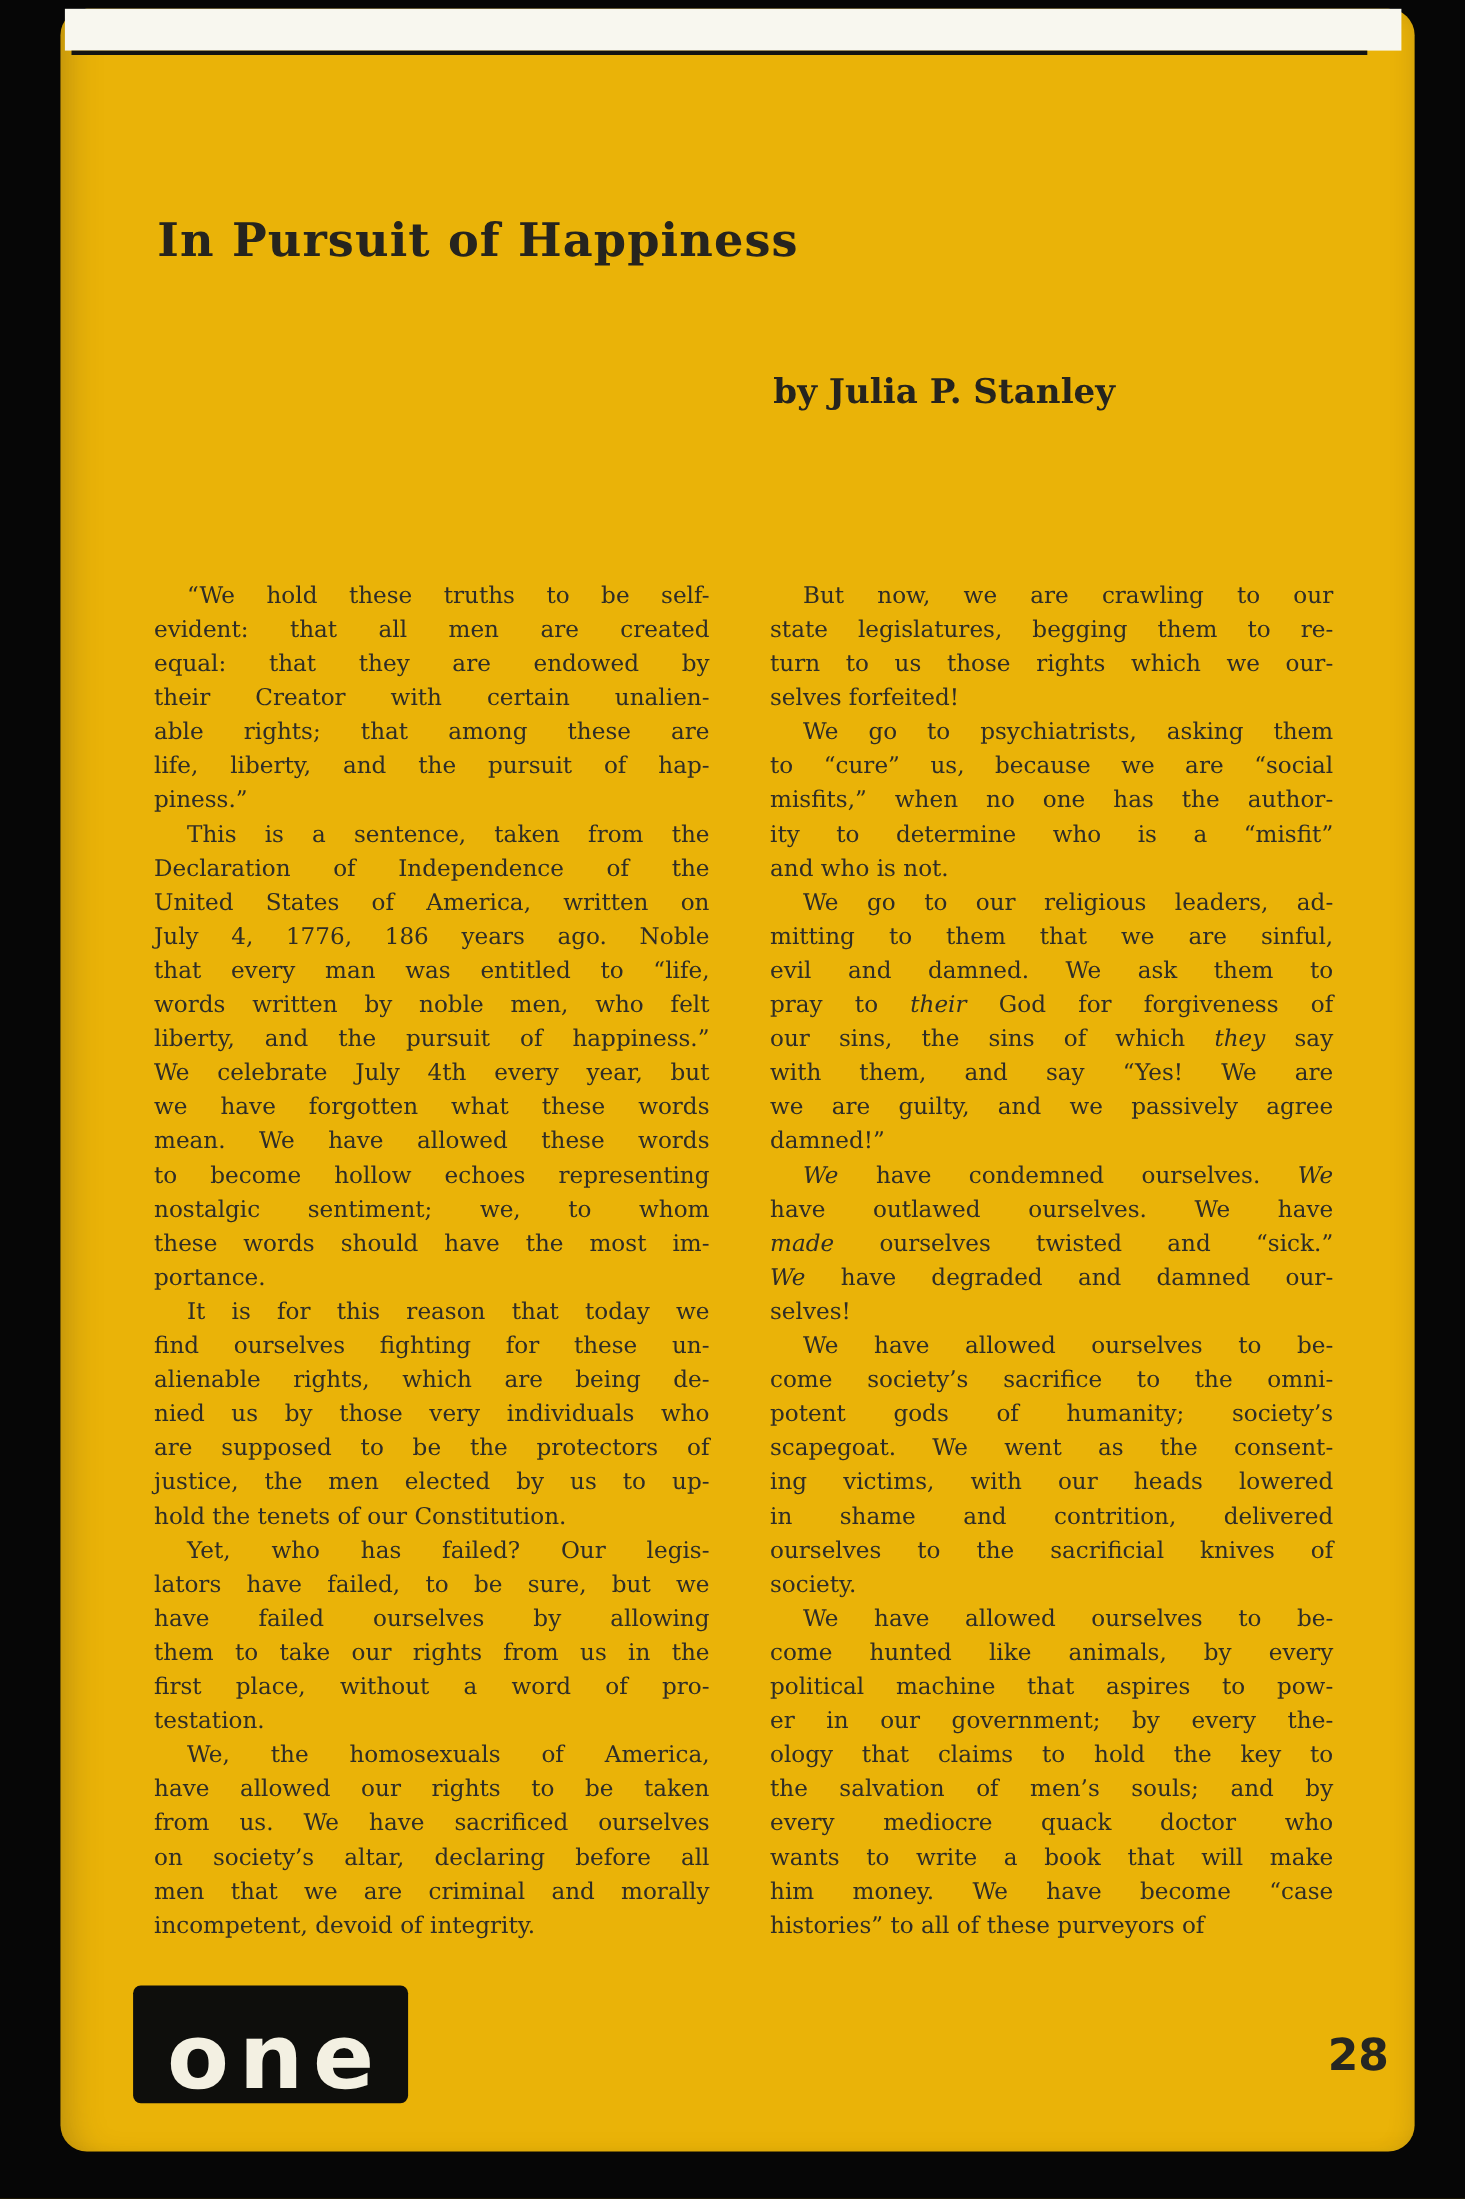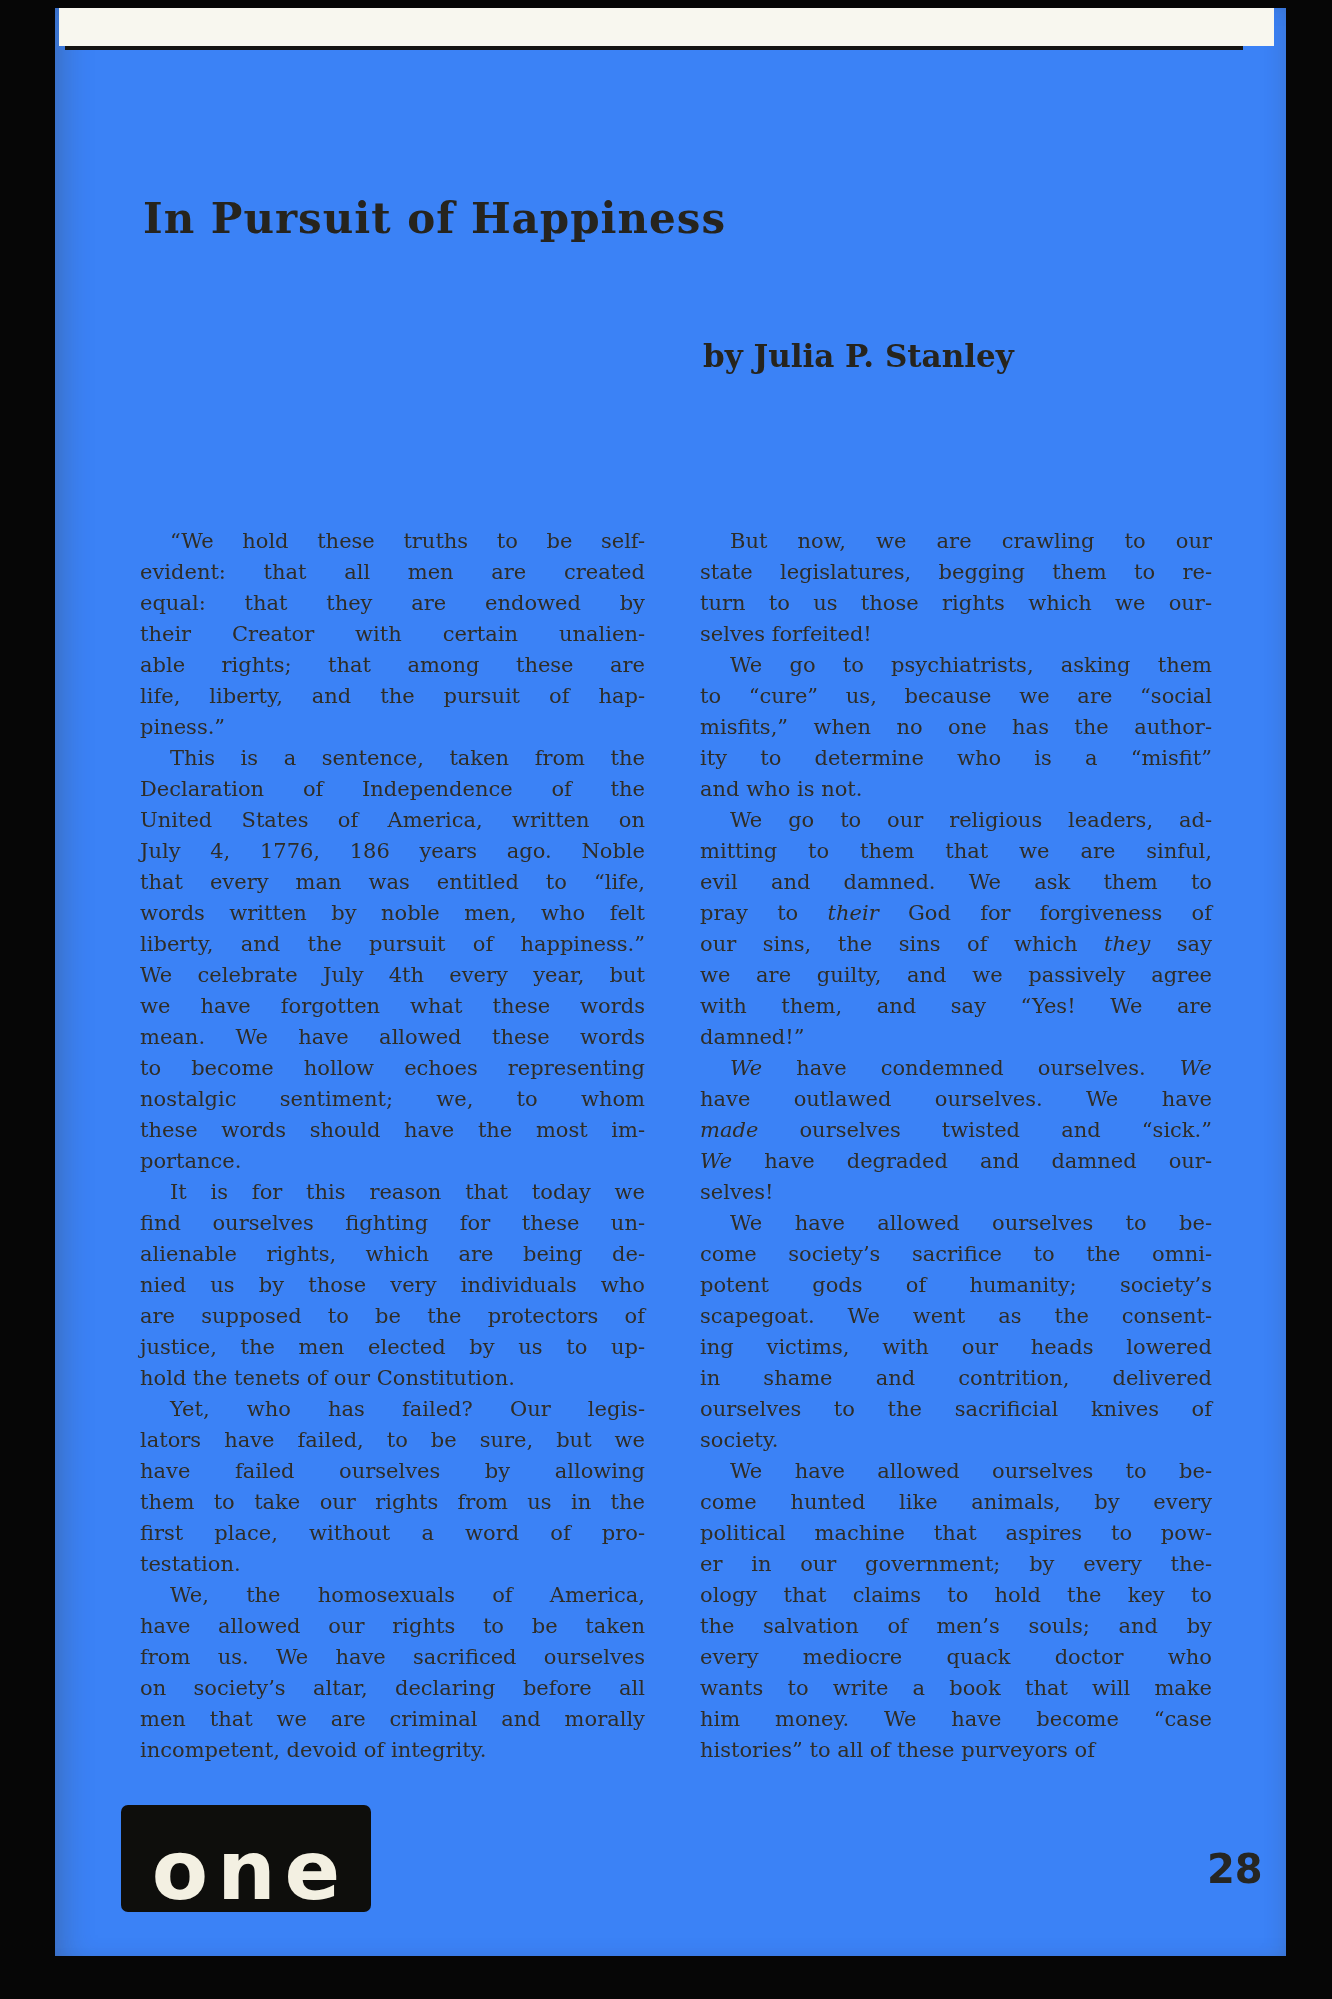--- a/index.html
+++ b/index.html
@@ -6,22 +6,23 @@
   body {
     width:1332px; height:1999px;
     background:#060606;
     position:relative;
     font-family:"DejaVu Serif", serif;
     overflow:hidden;
   }
   .page {
     position:absolute; left:55px; top:8px;
     width:1231px; height:1948px;
-    background:#3b82f6;
+    background:#eab308;
     box-shadow: inset 22px 0 34px -20px rgba(60,50,30,.35), inset -14px 0 24px -16px rgba(60,50,30,.22);
+    border-radius: 24px;
   }
   .top-strip {
     position:absolute; left:4px; top:0;
     width:1215px; height:38px;
     background:#f8f7ef;
   }
   .top-rule {
     position:absolute; left:10px; top:38px;
     width:1178px; height:4px;
     background:#141412;
@@ -145,22 +146,22 @@
         <div class="line">misfits,” when no one has the author-</div>
         <div class="line">ity to determine who is a “misfit”</div>
         <div class="line last">and who is not.</div>
       </div>
       <div class="para">
         <div class="line indent">We go to our religious leaders, ad-</div>
         <div class="line">mitting to them that we are sinful,</div>
         <div class="line">evil and damned. We ask them to</div>
         <div class="line">pray to <i>their</i> God for forgiveness of</div>
         <div class="line">our sins, the sins of which <i>they</i> say</div>
+        <div class="line">with them, and say “Yes! We are</div>
         <div class="line">we are guilty, and we passively agree</div>
-        <div class="line">with them, and say “Yes! We are</div>
         <div class="line last">damned!”</div>
       </div>
       <div class="para">
         <div class="line indent"><i>We</i> have condemned ourselves. <i>We</i></div>
         <div class="line">have outlawed ourselves. We have</div>
         <div class="line"><i>made</i> ourselves twisted and “sick.”</div>
         <div class="line"><i>We</i> have degraded and damned our-</div>
         <div class="line last">selves!</div>
       </div>
       <div class="para">

